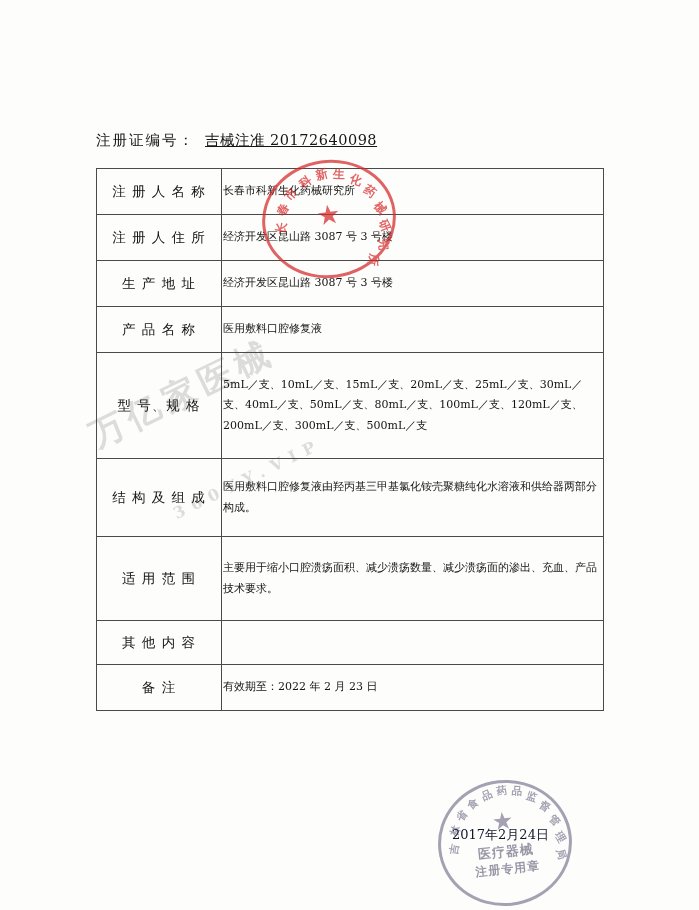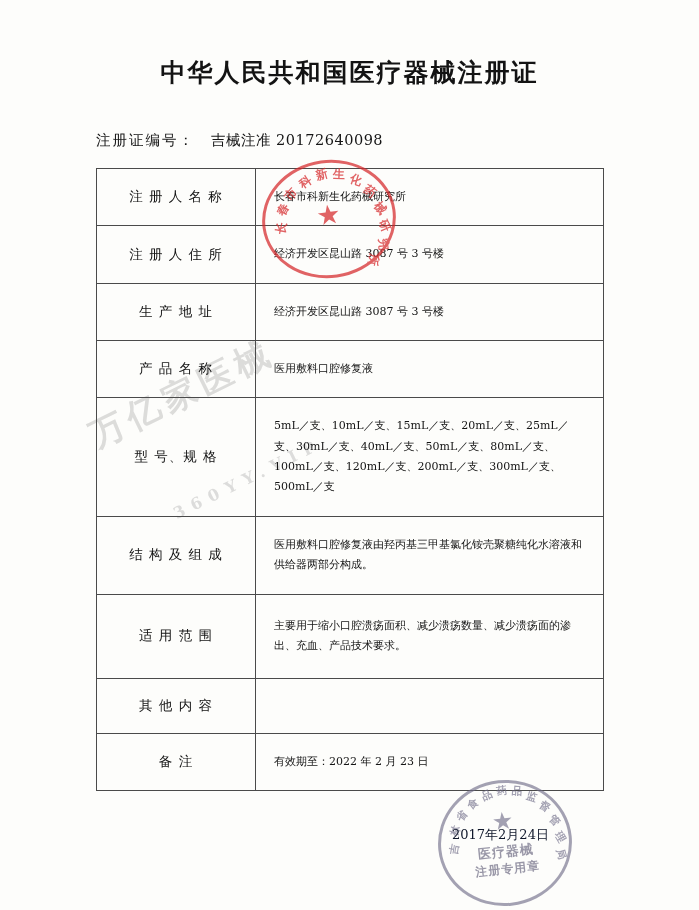--- a/index.html
+++ b/index.html
@@ -37,35 +37,35 @@
     position: absolute;
     top: 131px;
     left: 96px;
     font-size: 14.5px;
     letter-spacing: 0.5px;
     color: #161616;
     font-family: "DejaVu Serif", "Liberation Serif", serif;
     white-space: nowrap;
   }
   .reg-number-line .label { letter-spacing: 2px; }
-  .reg-number-line .value { margin-left: 16px; }
+  .reg-number-line .value { margin-left: 10px; text-decoration: underline; }
 
   table.cert {
     position: absolute;
     top: 168px;
     left: 96px;
     width: 508px;
     border-collapse: collapse;
     table-layout: fixed;
     background: transparent;
   }
   table.cert td {
     border: 1px solid #4a4a4a;
     vertical-align: middle;
-    padding: 18px;
+    padding: 1px;
   }
   td.key {
     width: 122px;
     text-align: center;
     font-size: 13.5px;
     letter-spacing: 1px;
     color: #131313;
     font-family: "DejaVu Serif", "Liberation Serif", serif;
     padding: 6px 4px;
   }
@@ -196,21 +196,20 @@
     font-size: 16px;
     letter-spacing: 8px;
     color: rgba(180,180,180,0.45);
   }
 </style>
 </head>
 <body>
 
 <div class="page">
 
-  <div class="doc-title">中华人民共和国医疗器械注册证</div>
 
   <div class="reg-number-line">
     <span class="label">注册证编号：</span><span class="value">吉械注准 20172640098</span>
   </div>
 
   <div class="watermark">
     <span>万亿家医械</span>
     <span class="w2">360YY.VIP</span>
   </div>
 

